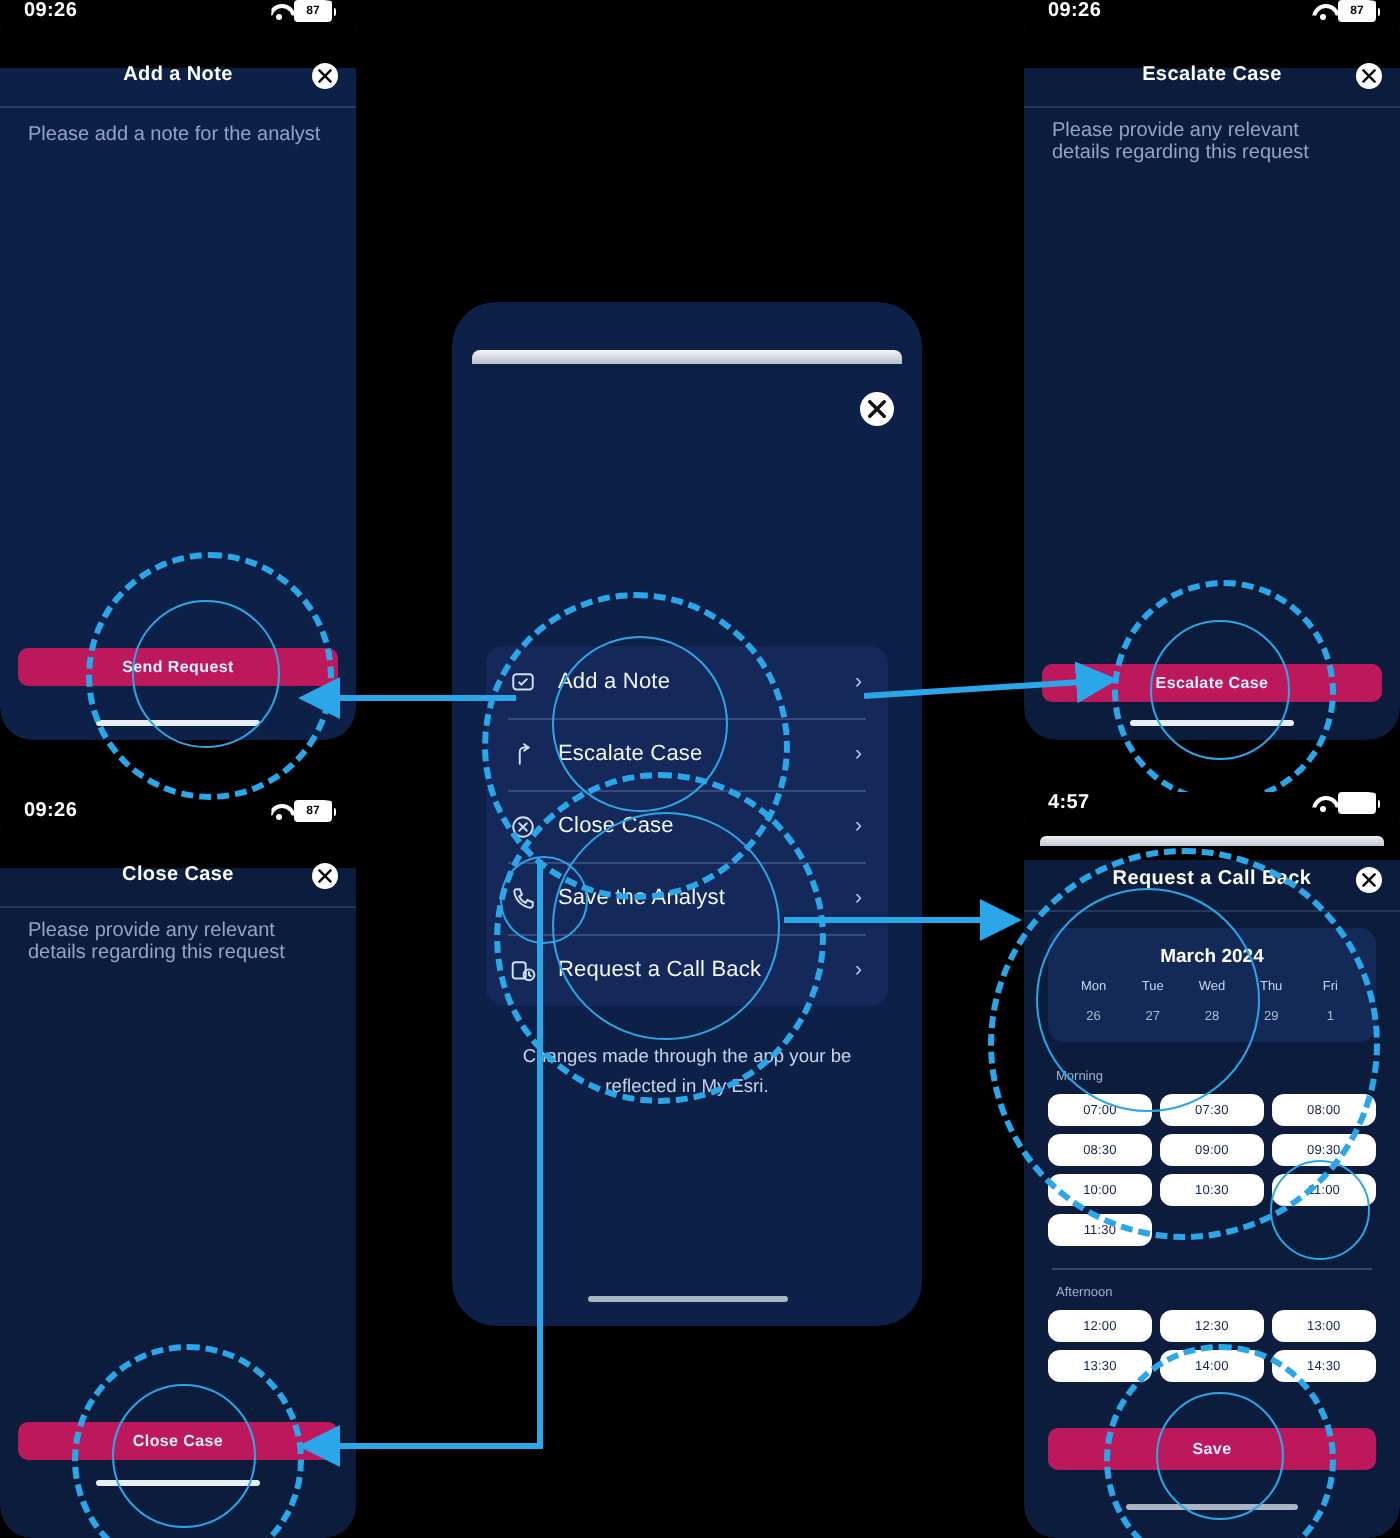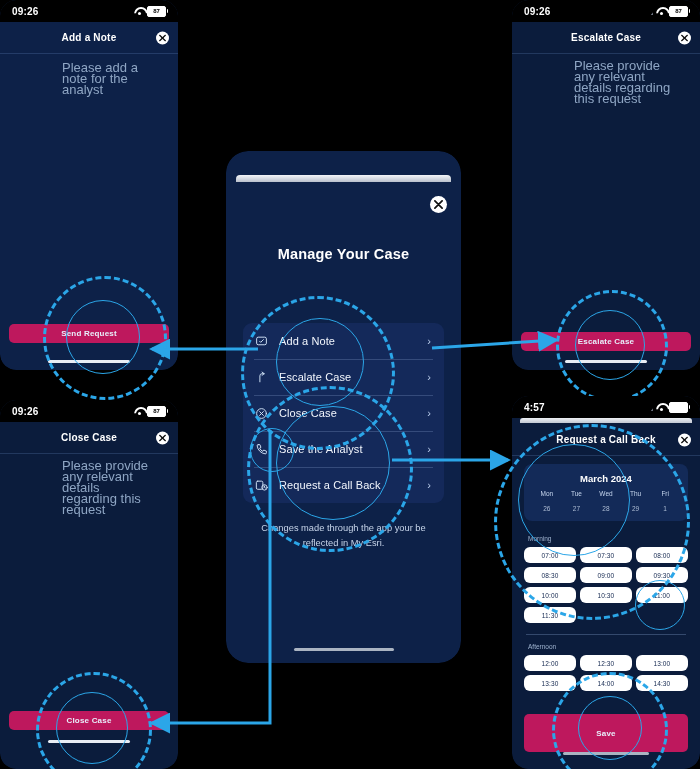--- a/index.html
+++ b/index.html
@@ -4,22 +4,22 @@
 <style>
   html,body{margin:0;padding:0;background:#000;}
   body{width:700px;height:769px;position:relative;overflow:hidden;
        font-family:"Liberation Sans","DejaVu Sans",sans-serif;}
   .stage{position:absolute;inset:0;width:700px;height:769px;background:#000;}
 
   
   .phone{position:absolute;background:#000;overflow:hidden;}
   .screen{position:absolute;inset:0;background:#0d1f3f;overflow:hidden;}
 
-  .statusbar{position:absolute;left:0;right:0;top:0;height:22px;background:#000;
-             display:flex;align-items:center;justify-content:space-between;
+  .statusbar{position:absolute;left:0;right:0;top:0;height:34px;background:#000;
+             display:flex;align-items:flex-start;justify-content:space-between;
              padding:0 12px;box-sizing:border-box;color:#fff;font-size:10px;font-weight:bold;}
   .sb-left{letter-spacing:.2px;}
   .sb-right{display:flex;align-items:center;gap:3px;}
   .bars{display:flex;align-items:flex-end;gap:1px;height:8px;}
   .bars i{display:block;width:2px;background:#fff;border-radius:.5px;}
   .bars i:nth-child(1){height:3px}.bars i:nth-child(2){height:4.5px}
   .bars i:nth-child(3){height:6px}.bars i:nth-child(4){height:8px;background:#6b7280}
   .wifi{width:10px;height:8px;position:relative;}
   .wifi:before{content:"";position:absolute;left:0;top:0;width:10px;height:10px;
      border:2px solid #fff;border-radius:50%;clip-path:polygon(0 0,100% 0,100% 45%,0 45%);}
@@ -34,21 +34,21 @@
   .notch{position:absolute;top:0;left:50%;transform:translateX(-50%);
          width:52%;height:17px;background:#000;border-radius:0 0 11px 11px;z-index:4;}
 
   .sheet-head{position:absolute;left:0;right:0;height:31px;display:flex;align-items:center;
               justify-content:center;border-bottom:1px solid rgba(120,160,220,.22);}
   .sheet-title{color:#ffffff;font-size:10px;font-weight:bold;letter-spacing:.2px;}
   .closebtn{position:absolute;right:9px;top:50%;transform:translateY(-50%);
             width:13px;height:13px;border-radius:50%;background:#fff;
             display:flex;align-items:center;justify-content:center;}
   .closebtn svg{width:7px;height:7px;}
-  .body-hint{position:absolute;color:#8fa6c4;font-size:13px;line-height:11px;margin-left:48px;}
+  .body-hint{position:absolute;color:#8fa6c4;font-size:10px;line-height:11px;}
 
   .cta{position:absolute;height:19px;border-radius:5px;background:#be185d;
        display:flex;align-items:center;justify-content:center;color:#e8eefb;
        font-size:8px;font-weight:bold;letter-spacing:.2px;}
   .homebar{position:absolute;height:3px;border-radius:2px;background:#e9edf4;}
 
   
   #center-phone{left:226px;top:151px;width:235px;height:512px;
       border-radius:22px;background:#000;}
   #center-phone .screen{background:#0d2148;border-radius:22px;}
@@ -275,34 +275,33 @@
       <div class="sec-label" style="top:247px">Afternoon</div>
       <div class="slots" style="top:259px">
         <div class="slot">12:00</div>
         <div class="slot">12:30</div>
         <div class="slot">13:00</div>
         <div class="slot">13:30</div>
         <div class="slot">14:00</div>
         <div class="slot">14:30</div>
       </div>
 
-      <div class="cta" style="left:12px;right:12px;top:318px;height:38px">Save</div>
+      <div class="cta" style="left:12px;right:12px;top:318px;height:21px">Save</div>
       <div class="homebar" style="left:50%;transform:translateX(-50%);width:86px;top:356px;background:#aab4c2"></div>
     </div>
   </div>
 
   <div class="phone" id="center-phone">
     <div class="screen">
       <div class="top-silver"></div>
       <div class="center-close">
         <svg viewBox="0 0 10 10">
             <path d="M1 1 L9 9 M9 1 L1 9" stroke="#111" stroke-width="1.9" stroke-linecap="round"></path>
           </svg>
       </div>
-      <div class="m-title">Manage Your Case</div>
 
       <div class="menu">
         <div class="menu-item">
           <span class="mi-icon">
             <svg viewBox="0 0 24 24" fill="none" stroke="currentColor" stroke-width="1.8">
               <rect x="3" y="4" width="18" height="14" rx="3"></rect>
                 <path d="M8 11l2.5 2.5L16 8"></path>
               </svg>
           </span>
           <span class="mi-label">Add a Note</span>

